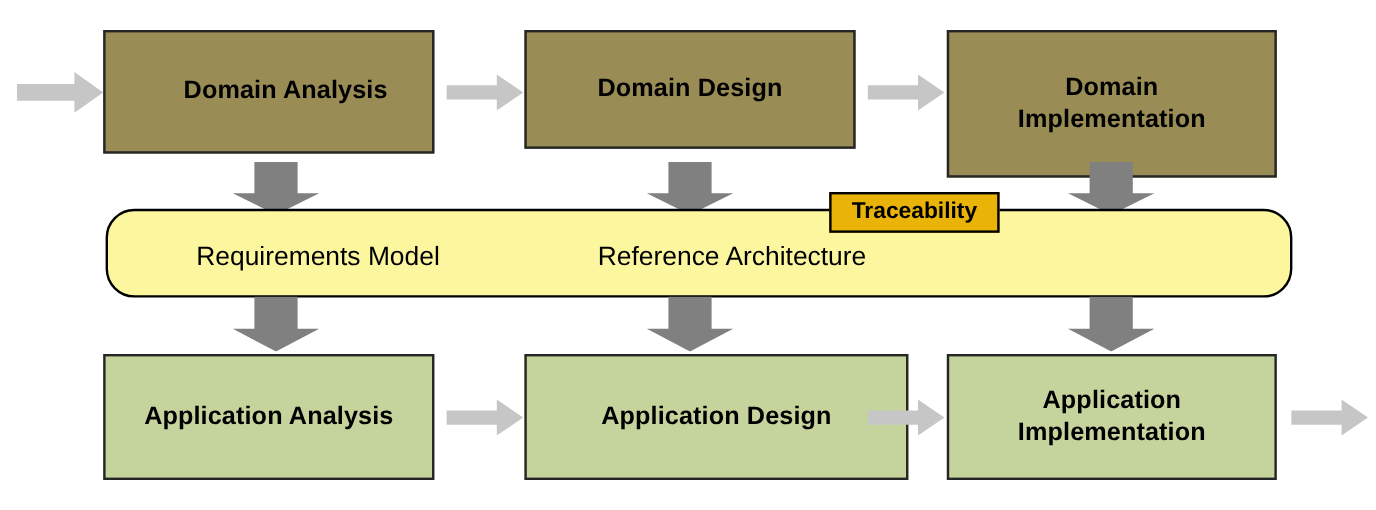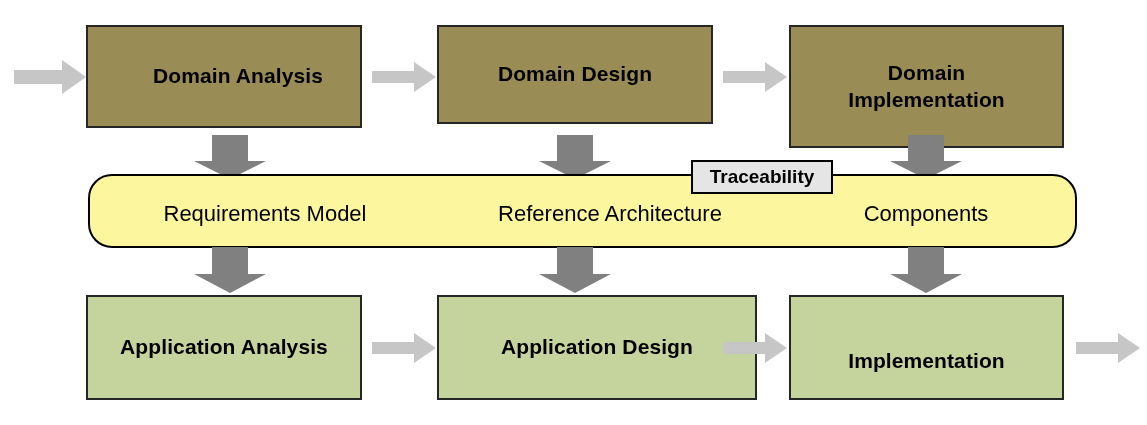--- a/index.html
+++ b/index.html
@@ -49,21 +49,21 @@
     font-size: 22px;
     color: #000000;
     white-space: nowrap;
     text-align: center;
   }
 
   
   .trace {
     position: absolute;
     box-sizing: border-box;
-    background: #e5e5e5;
+    background: #eab308;
     border: 2px solid #000000;
     display: flex;
     align-items: center;
     justify-content: center;
     font-weight: bold;
     font-size: 19px;
     color: #000000;
     z-index: 5;
   }
 
@@ -120,21 +120,20 @@
   <svg class="arrow-down" style="left:890px; top:135px;" width="72" height="44" viewBox="0 0 72 44">
     <path d="M18 0 H54 V26 H72 L36 44 L0 26 H18 Z" fill="#808080"></path>
   </svg>
 
   <div class="band" style="left:88px; top:174px; width:989px; height:74px;"></div>
 
   <div class="band-label" style="left:88px; top:201px; width:354px;">Requirements Model</div>
 
   <div class="band-label" style="left:433px; top:201px; width:354px;">Reference Architecture</div>
 
-  <div class="band-label" style="left:790px; top:201px; width:272px;">Components</div>
 
   <div class="trace" style="left:691px; top:160px; width:142px; height:34px;">
     <span>Traceability</span>
   </div>
 
   <svg class="arrow-down" style="left:194px; top:247px;" width="72" height="46" viewBox="0 0 72 46">
     <path d="M18 0 H54 V27 H72 L36 46 L0 27 H18 Z" fill="#808080"></path>
   </svg>
 
   <svg class="arrow-down" style="left:539px; top:247px;" width="72" height="46" viewBox="0 0 72 46">
@@ -156,21 +155,21 @@
   <div class="pbox app" style="left:437px; top:295px; width:320px; height:105px;">
     <span>Application Design</span>
   </div>
 
   <svg class="arrow-right" style="left:723px; top:333px;" width="64" height="30" viewBox="0 0 64 30">
     <path d="M0 9 H42 V0 L64 15 L42 30 V21 H0 Z" fill="#c6c6c6"></path>
   </svg>
 
   <div class="pbox app" style="left:789px; top:295px; width:275px; height:105px;">
     <span>
-      <br>
+      <span>Application</span><br>
       <span>Implementation</span>
     </span>
   </div>
 
   <svg class="arrow-right" style="left:1076px; top:333px;" width="64" height="30" viewBox="0 0 64 30">
     <path d="M0 9 H42 V0 L64 15 L42 30 V21 H0 Z" fill="#c6c6c6"></path>
   </svg>
 
 </div>
 

